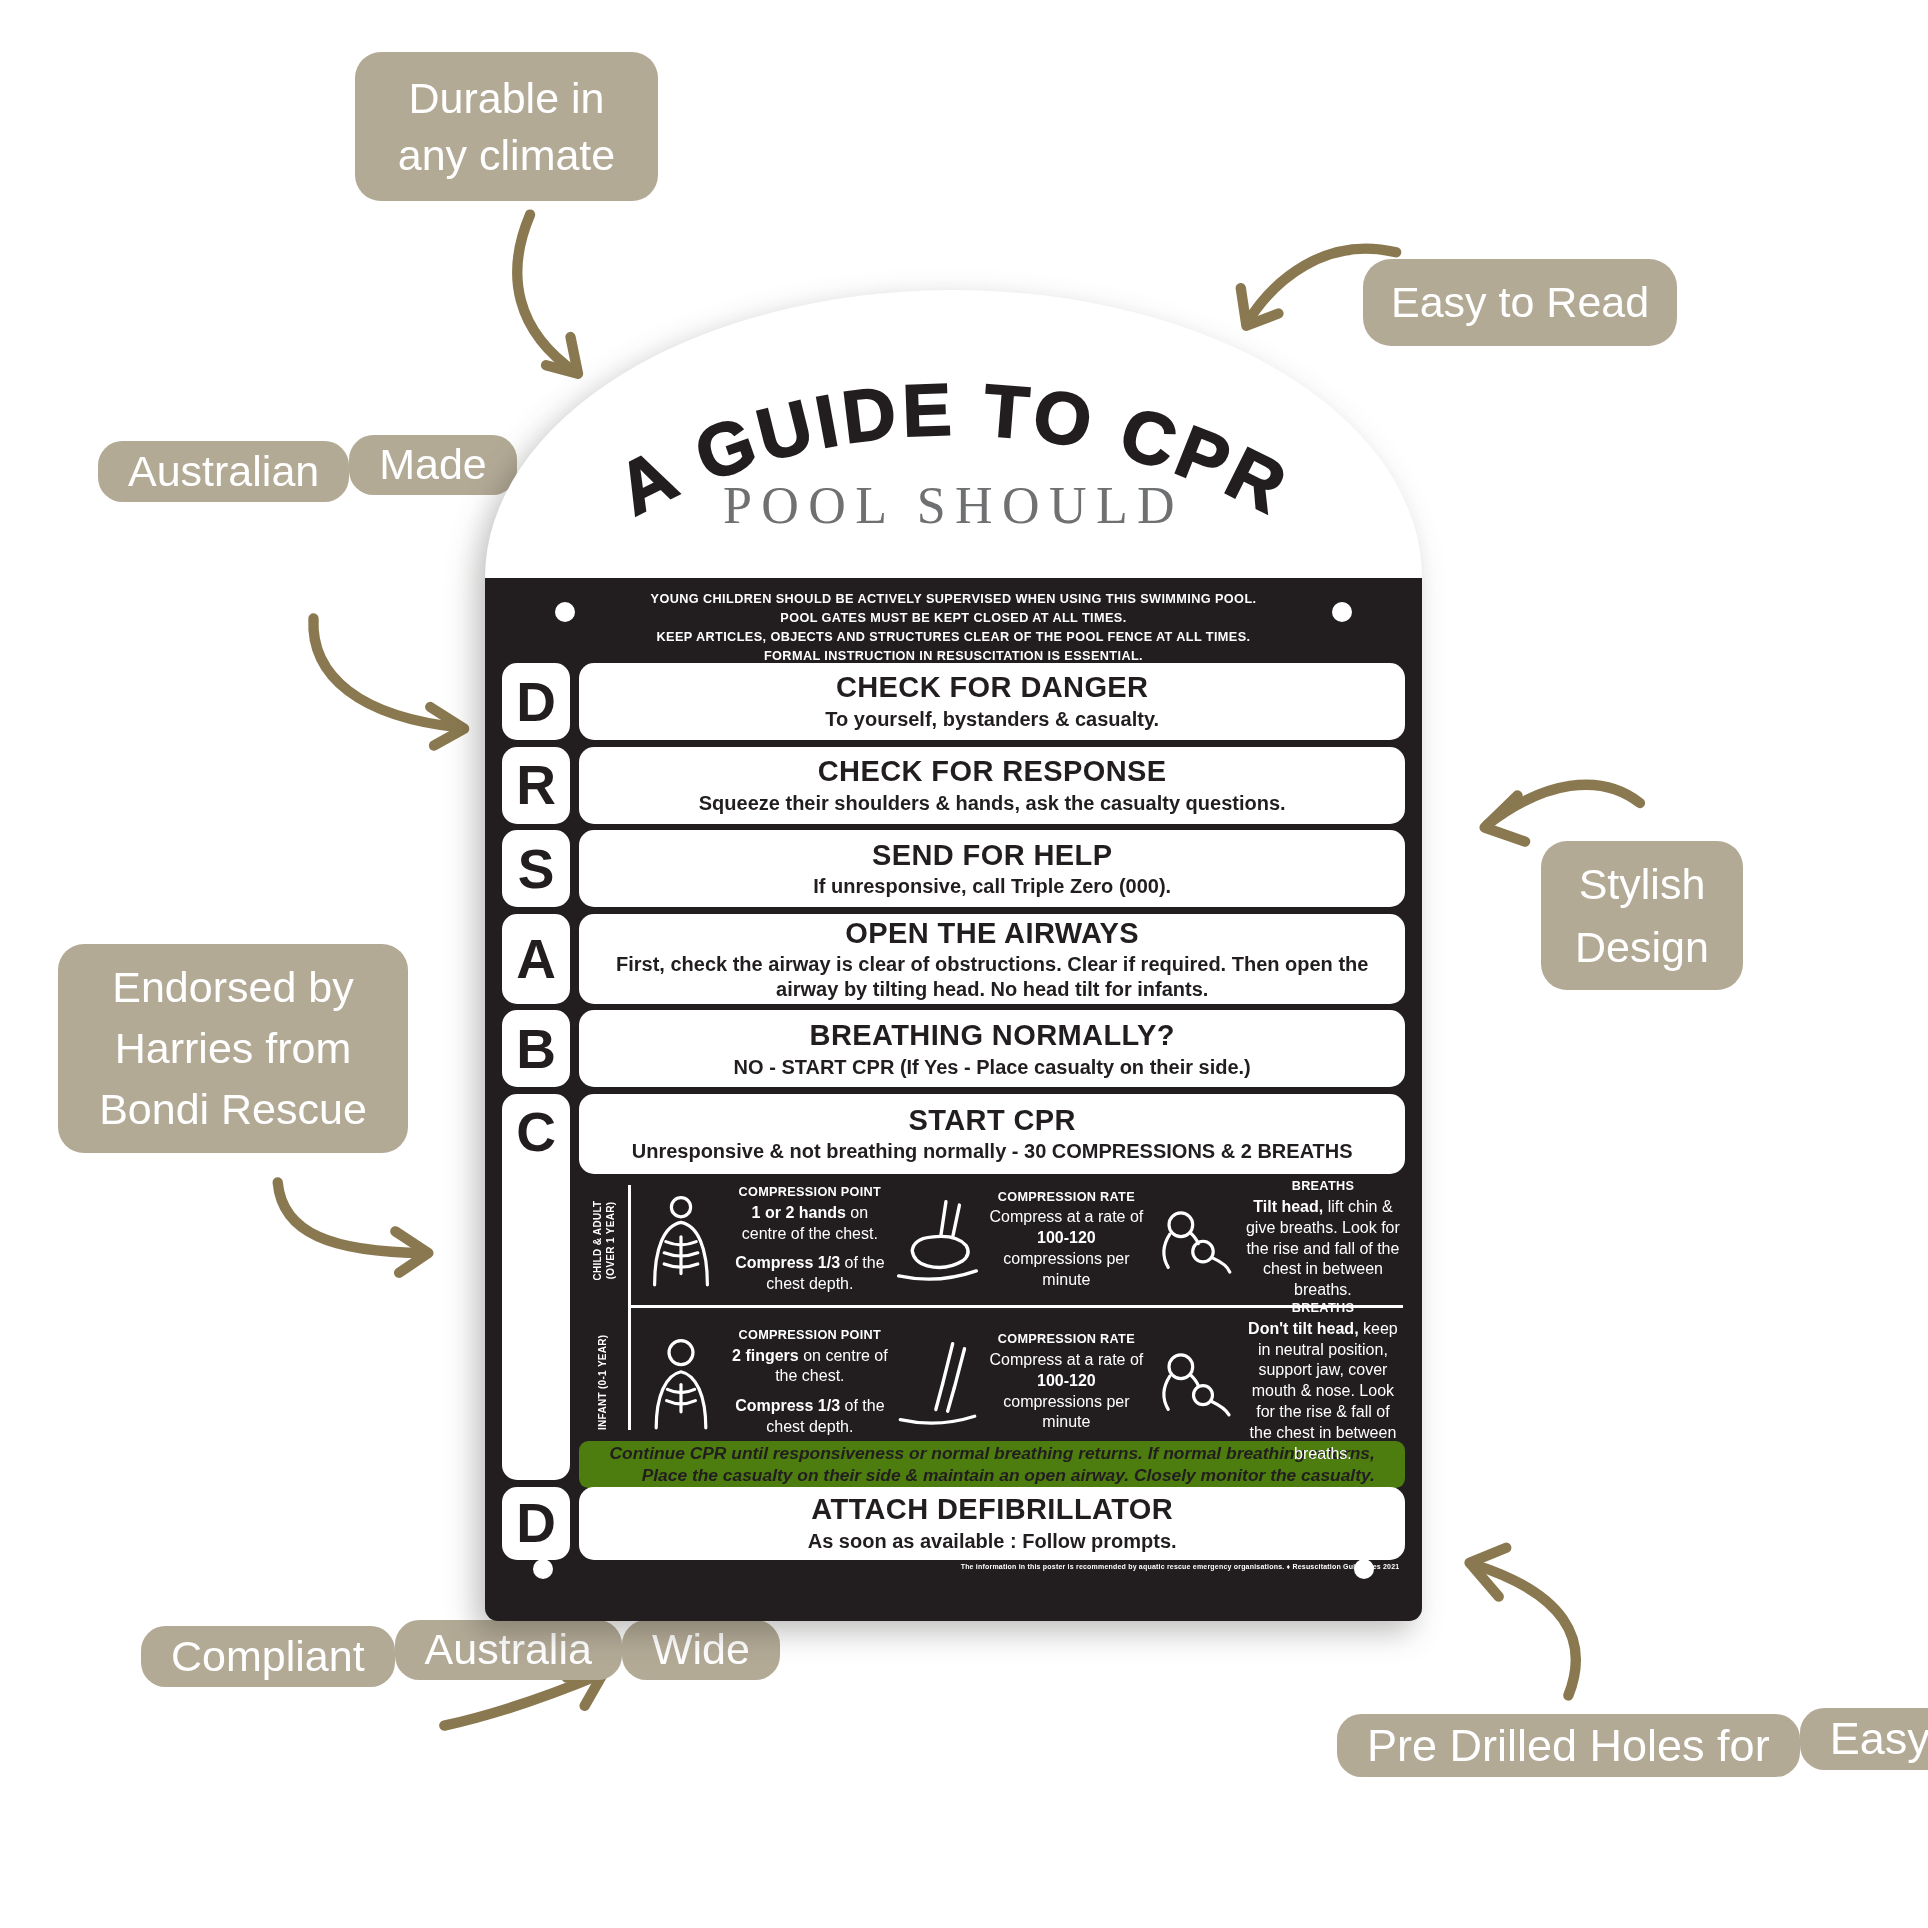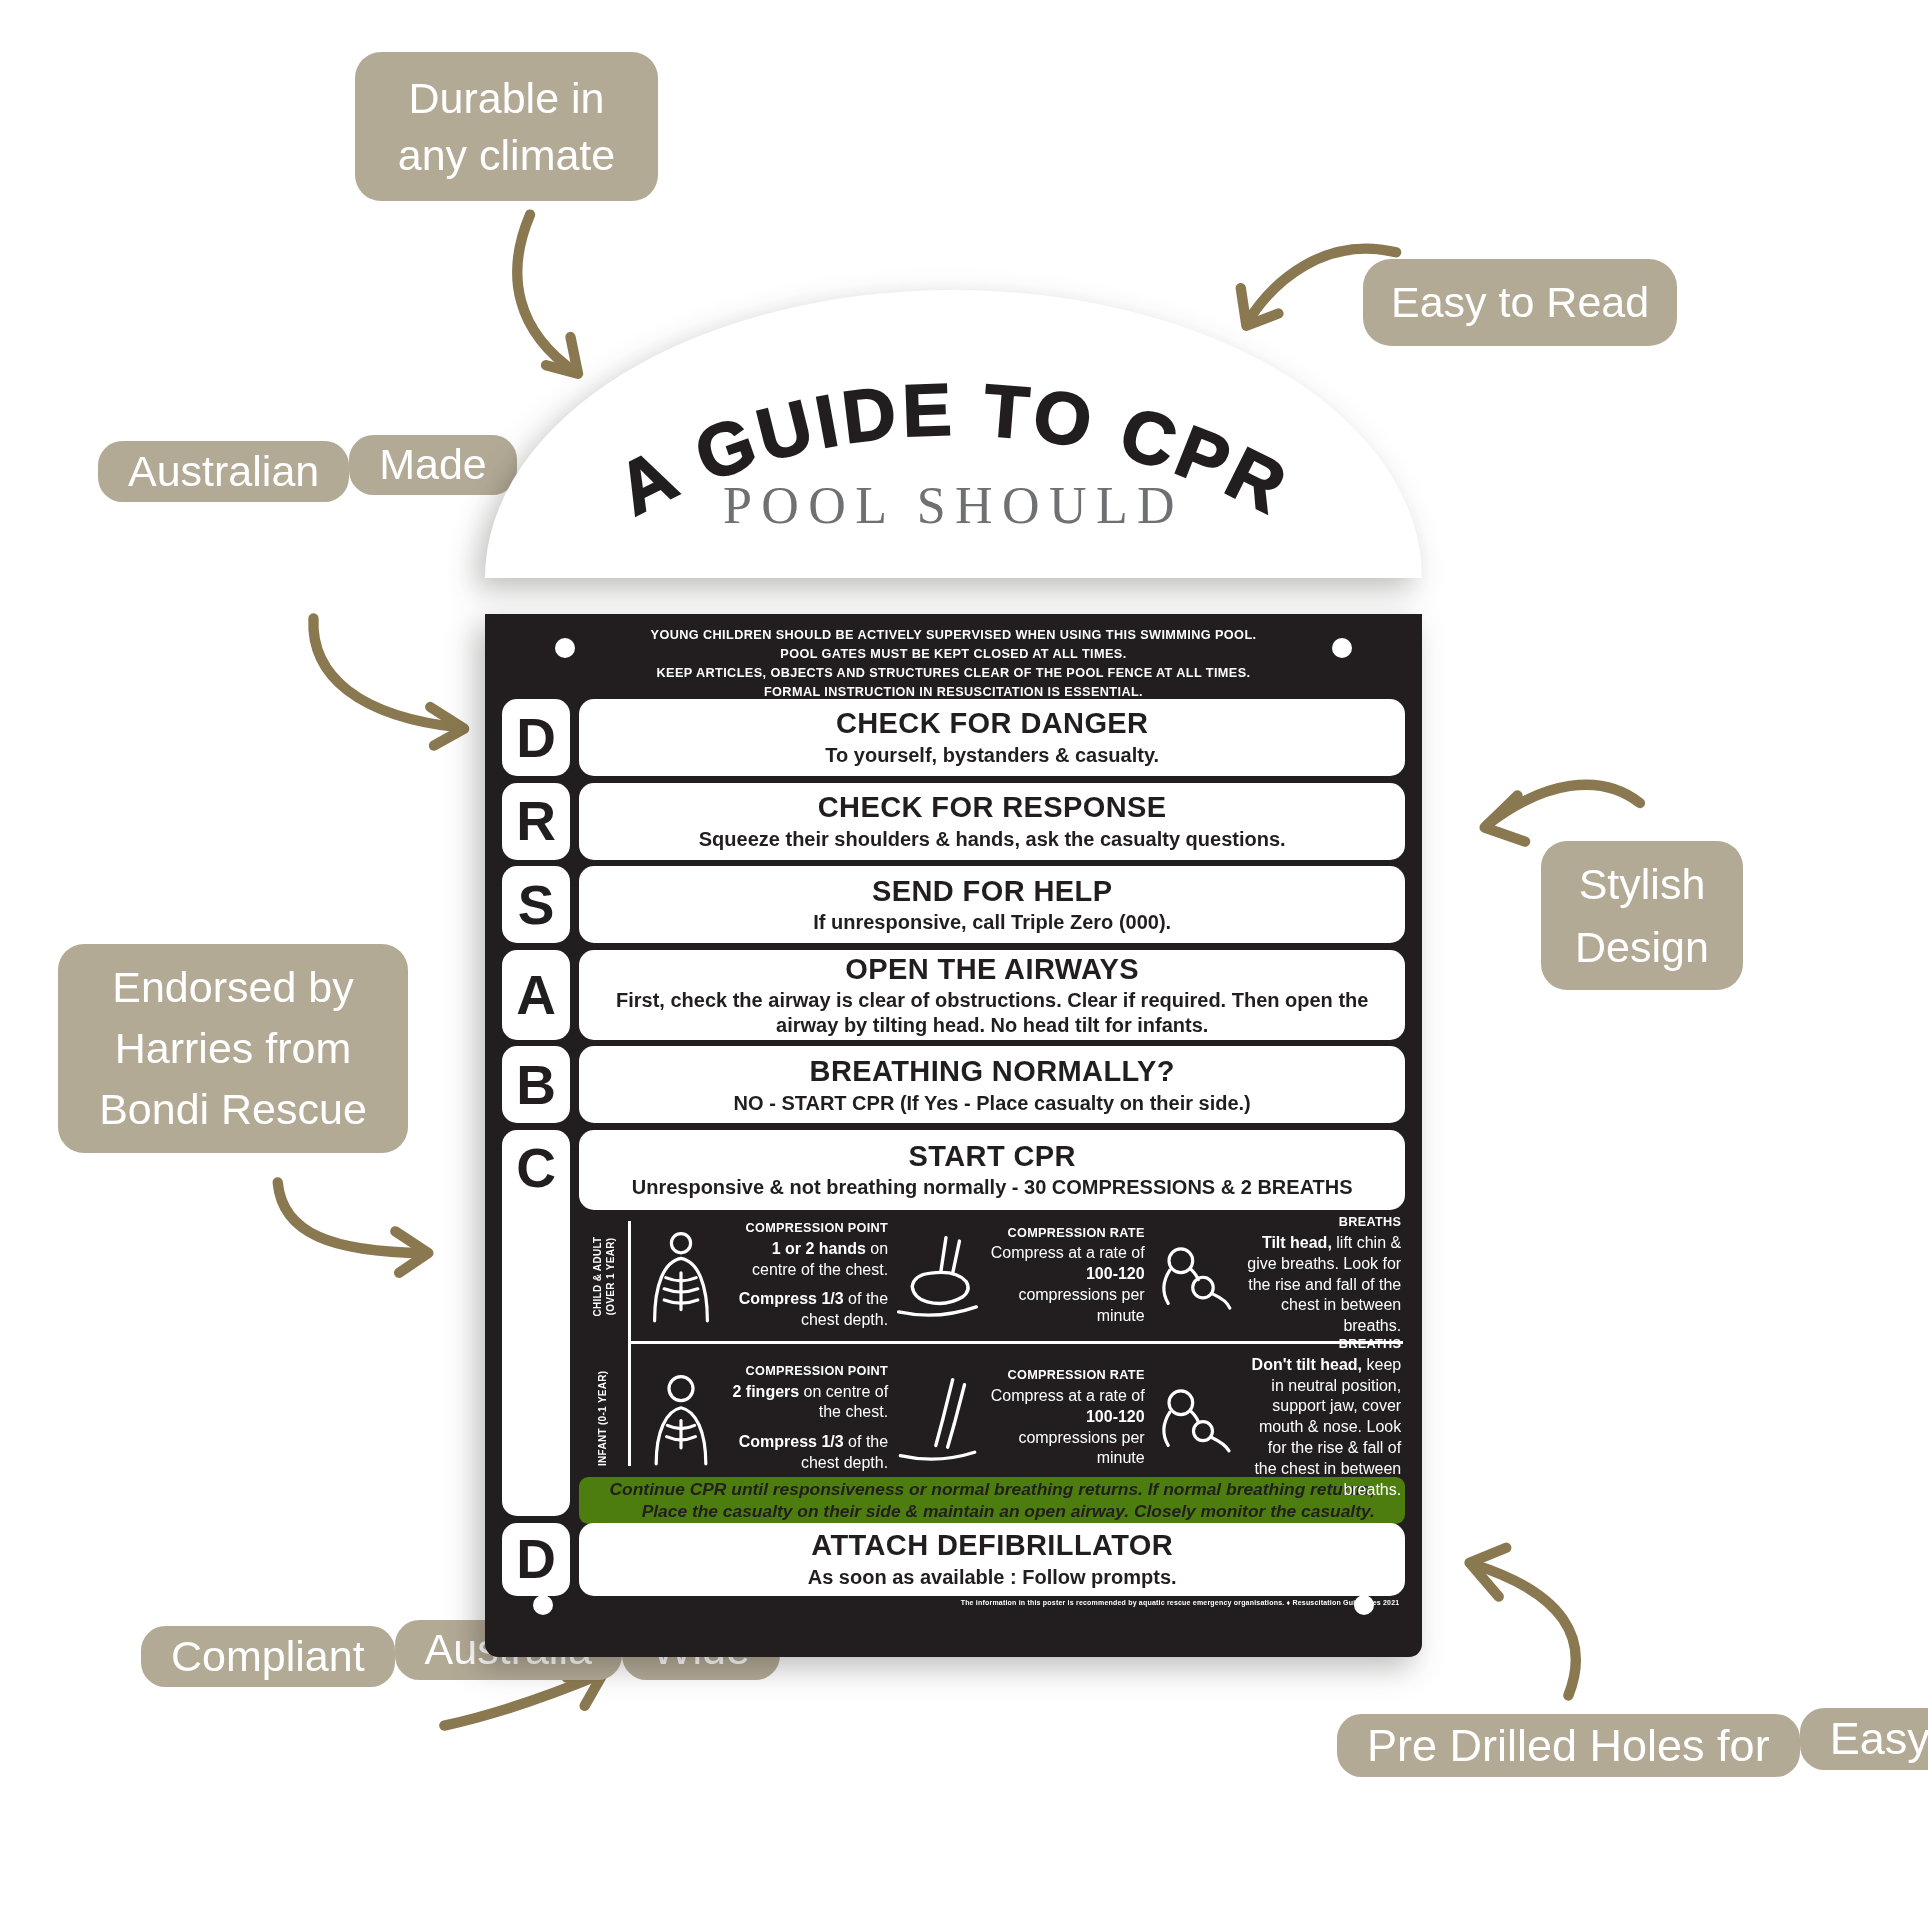--- a/index.html
+++ b/index.html
@@ -32,21 +32,21 @@
         filter:drop-shadow(-8.5px 11.3px 15px rgba(40,36,34,.30));}
   .dome{position:absolute;left:0;top:0;width:937px;height:288px;background:#ffffff;
         border-radius:468px 468px 0 0 / 288px 288px 0 0;}
   .dome svg{position:absolute;left:0;top:0;}
   .arch-title{font-weight:bold;font-size:78px;letter-spacing:5px;fill:#221e1f;
               stroke:#221e1f;stroke-width:2;paint-order:stroke;}
   .subtitle{position:absolute;left:0;right:0;top:186px;text-align:center;
             font-family:"Liberation Serif","DejaVu Serif",serif;font-size:52px;
             color:#6f7072;letter-spacing:9.4px;}
   .signbody{position:absolute;left:0;top:288px;width:937px;height:1043px;background:#221e1f;
-            border-radius:0 0 13px 13px;color:#fff;margin-top:36px;}
+            border-radius:0 0 13px 13px;color:#fff;}
   .screw{position:absolute;width:20px;height:20px;border-radius:50%;background:#fff;}
   #screw-tl{left:70px;top:23.5px;} #screw-tr{right:70px;top:23.5px;}
   #screw-bl{left:48px;top:981px;} #screw-br{right:48px;top:981px;}
   .hdr{padding-top:12.2px;text-align:center;font-size:12.7px;font-weight:bold;
        letter-spacing:0.4px;line-height:1.5;white-space:pre-line;color:#fff;}
   .rows{position:absolute;left:17px;right:17px;top:85px;display:flex;flex-direction:column;gap:6.6px;}
   .row{display:flex;gap:9.4px;}
   .letterbox{width:68px;flex:none;background:#fff;border-radius:15px;color:#221e1f;
              display:flex;align-items:center;justify-content:center;
              font-weight:bold;font-size:55px;}
@@ -65,21 +65,21 @@
   .prow{flex:1;display:flex;align-items:center;padding-left:56px;position:relative;}
   .plabel{position:absolute;left:0;top:0;bottom:0;width:49px;display:flex;
           align-items:center;justify-content:center;}
   .plabel span{transform:rotate(-90deg);white-space:pre;font-size:10px;font-weight:bold;
                text-align:center;line-height:1.25;letter-spacing:0.3px;}
   .vline{position:absolute;left:49px;top:5.6px;bottom:5.6px;width:2.8px;background:#fff;}
   .hline{position:absolute;left:49px;right:1.9px;top:126px;height:2.8px;background:#fff;}
   .pgroup{flex:1;display:flex;align-items:center;gap:9.4px;padding:0 3.8px;min-width:0;}
   .picon{flex:none;width:83px;display:flex;justify-content:center;}
   .picon svg{stroke:#fff;fill:none;stroke-width:4;stroke-linecap:round;stroke-linejoin:round;}
-  .ptext{flex:1;min-width:0;text-align:right;}
+  .ptext{flex:1;min-width:0;text-align:center;}
   .phead{font-size:12.7px;font-weight:bold;margin-bottom:3.8px;letter-spacing:0.3px;}
   .ptext p{font-size:16px;line-height:1.3;margin:0 0 8.5px 0;}
   .ptext p:last-child{margin-bottom:0;}
   .ptext .seg-b{font-weight:bold;}
   .continue{height:47px;flex:none;background:#4d7c0f;border-radius:9.4px;color:#221e1f;
             display:flex;align-items:center;justify-content:center;text-align:right;
             font-size:17.4px;font-weight:bold;line-height:1.3;padding:0 24.5px;white-space:pre-line;font-style:italic;}
   .fineprint{position:absolute;right:22.6px;top:985px;font-size:7px;color:#fff;
              letter-spacing:0.2px;font-weight:bold;}
   .brand{position:absolute;left:0;right:0;top:996px;text-align:center;

